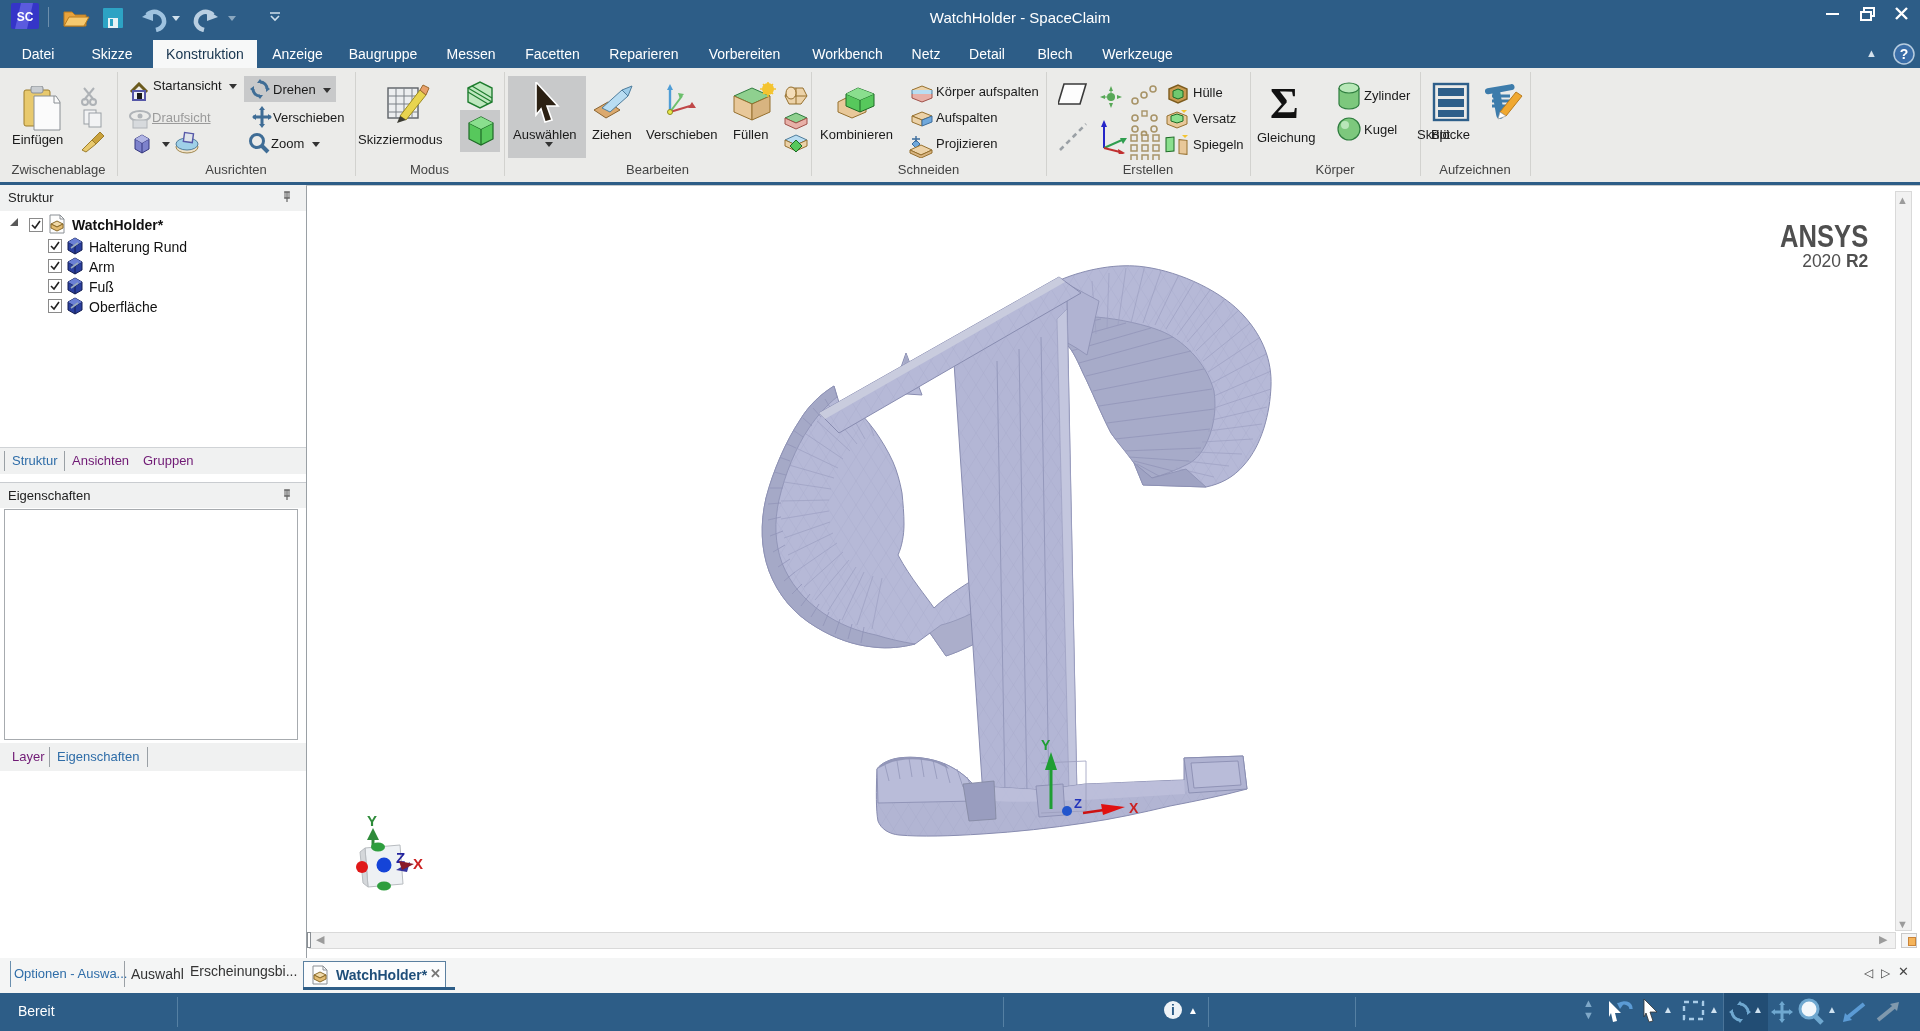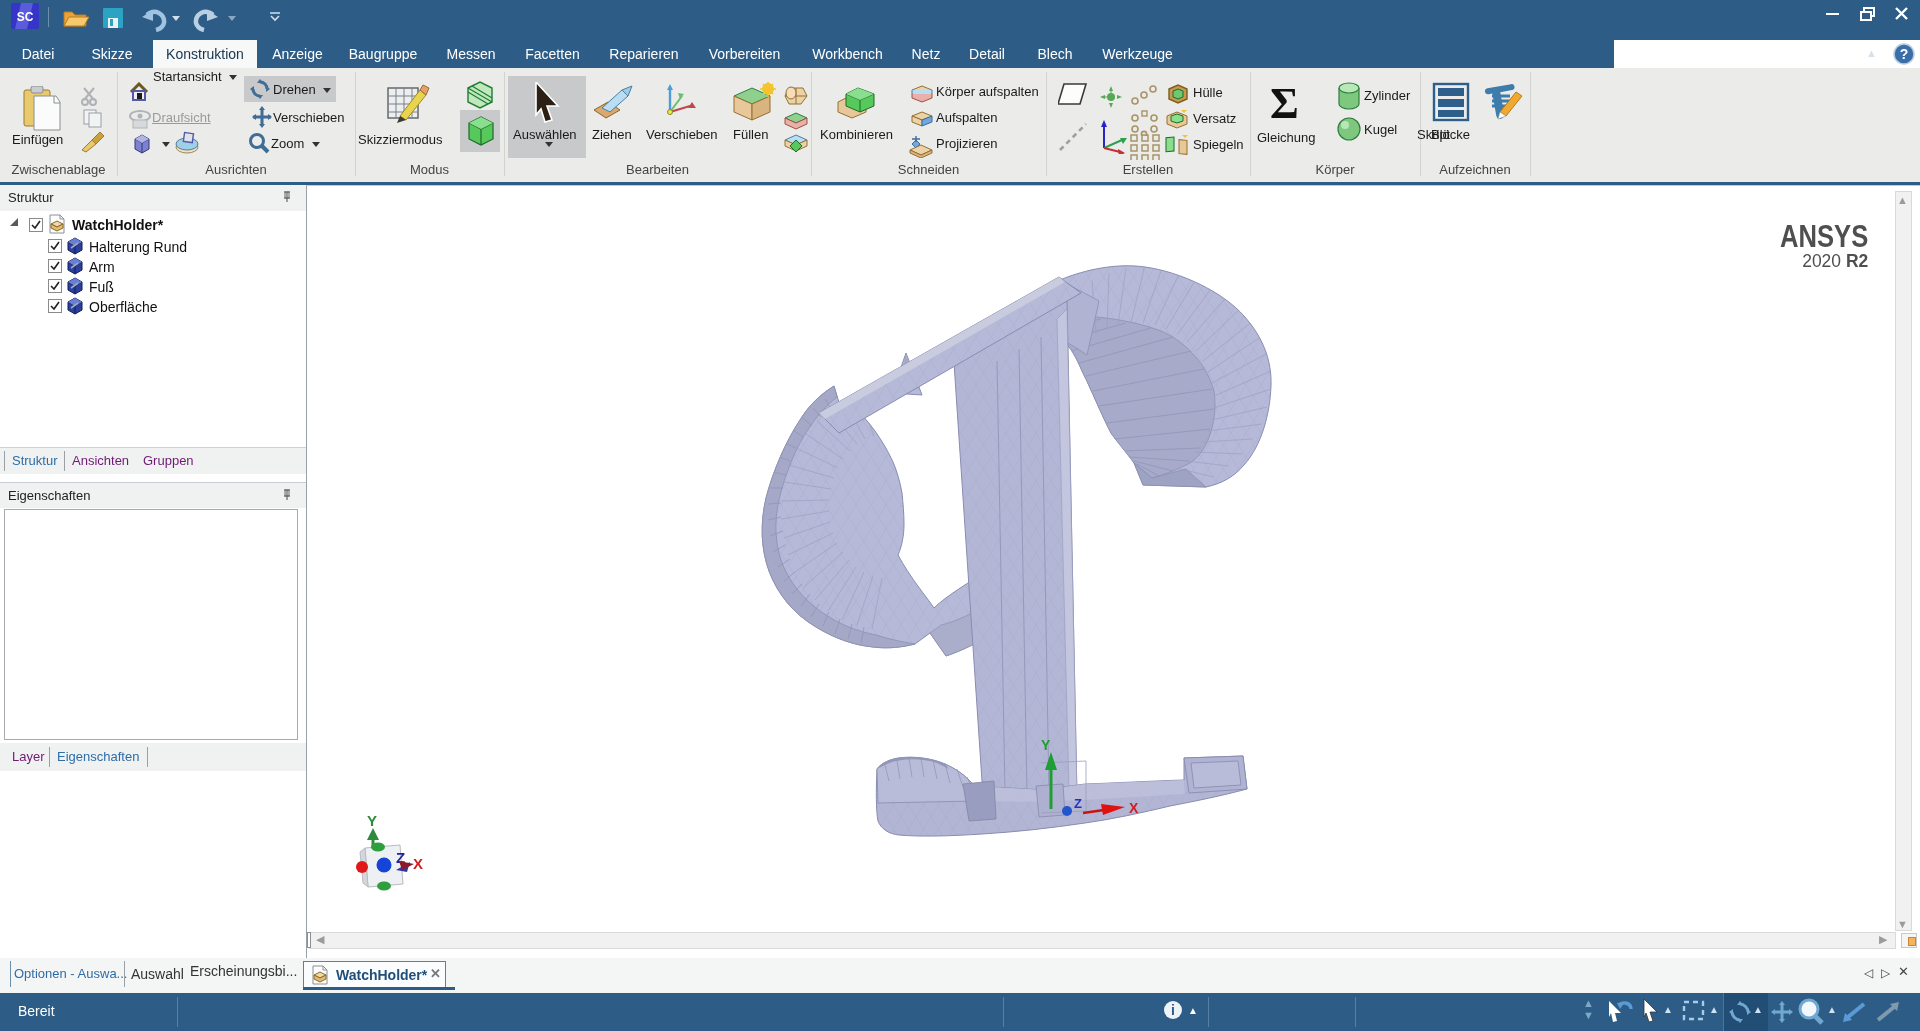--- a/index.html
+++ b/index.html
@@ -5,21 +5,21 @@
 * { margin:0; padding:0; box-sizing:border-box; }
 html,body { width:1920px; height:1031px; overflow:hidden; background:#fff;
   font-family:"Liberation Sans", sans-serif; }
 #app { position:absolute; left:0; top:0; width:1920px; height:1031px; }
 .abs { position:absolute; }
 
 
 #titlebar { position:absolute; left:0; top:0; width:1920px; height:40px; background:#2d5d87; }
 #title-text { position:absolute; left:120px; top:9px; width:1800px; text-align:center; color:#fff; font-size:15px; }
 
-#menubar { position:absolute; left:0; top:40px; width:1614px; height:28px; background:#2d5d87; }
+#menubar { position:absolute; left:0; top:40px; width:1920px; height:28px; background:#2d5d87; }
 .mtab { position:absolute; top:0; height:28px; line-height:28px; color:#fff; font-size:14px; text-align:center; }
 .mtab.active { background:#f7f8f8; color:#17344e; }
 
 #ribbon { position:absolute; left:0; top:68px; width:1920px; height:117px; background:#ebebe9; border-bottom:3px solid #2d5d87; }
 .rsep { position:absolute; top:4px; height:104px; width:1px; background:#d2d2cf; }
 .rlabel { position:absolute; top:94px; height:16px; line-height:16px; font-size:13px; color:#444; text-align:center; }
 .rtxt { position:absolute; font-size:13px; color:#1a1a1a; white-space:nowrap; }
 .rtxt.gray { color:#9a9a9a;text-decoration:underline; }
 .dd { display:inline-block; width:0; height:0; border-left:4px solid transparent; border-right:4px solid transparent; border-top:5px solid #333; vertical-align:middle; margin-left:4px; }
 .hl { background:#c8c9ca; }
@@ -84,20 +84,21 @@
     <div class="abs" style="left:172px;top:16px;width:0;height:0;border-left:4px solid transparent;border-right:4px solid transparent;border-top:5px solid #cfe0ec"></div>
 
     <svg class="abs" style="left:192px;top:6px" width="30" height="26">
       <path d="M21 9 C13 2 3 8 4 17 C5 21 8 23 12 24" stroke="#b9cfe2" stroke-width="4.5" fill="none"></path>
       <polygon points="26,11 15,4 15,15" fill="#b9cfe2"></polygon>
     </svg>
     <div class="abs" style="left:228px;top:16px;width:0;height:0;border-left:4px solid transparent;border-right:4px solid transparent;border-top:5px solid #8aa7bf"></div>
     <svg class="abs" style="left:268px;top:12px" width="14" height="12">
         <path d="M2 1 L12 1 M3 4 L7 8 L11 4" stroke="#cfe0ec" stroke-width="1.6" fill="none"></path>
       </svg>
+    <div id="title-text">WatchHolder - SpaceClaim</div>
 
     <div class="abs" style="left:1826px;top:13px;width:13px;height:2px;background:#fff"></div>
     <svg class="abs" style="left:1860px;top:7px" width="16" height="15">
       <rect x="4" y="1" width="10" height="8" fill="none" stroke="#fff" stroke-width="2"></rect>
       <rect x="1" y="5" width="10" height="8" fill="#2d5d87" stroke="#fff" stroke-width="2"></rect>
     </svg>
     <svg class="abs" style="left:1894px;top:6px" width="16" height="16">
       <path d="M2 2 L13 13 M13 2 L2 13" stroke="#fff" stroke-width="2.4"></path>
     </svg>
   </div>
@@ -162,21 +163,21 @@
     <svg class="abs" style="left:78px;top:62px" width="28" height="24">
       <path d="M4 20 L14 10 L18 14 L8 22 Z" fill="#e8c96d" stroke="#9c7d2c" stroke-width="1"></path>
       <path d="M14 10 L22 2 L26 6 L18 14 Z" fill="#caa23c" stroke="#9c7d2c" stroke-width="1"></path>
     </svg>
 
     <svg class="abs" style="left:129px;top:14px" width="20" height="20">
       <path d="M2 10 L10 2 L18 10" fill="none" stroke="#6b5a1e" stroke-width="3"></path>
       <rect x="4" y="9" width="12" height="9" fill="#eef0f4" stroke="#5658a8" stroke-width="2"></rect>
       <rect x="8" y="11" width="5" height="6" fill="#1a1a1a"></rect>
     </svg>
-    <div class="rtxt" style="left:153px;top:1px">Startansicht <span class="dd"></span></div>
+    <div class="rtxt" style="left:153px;top:10px">Startansicht <span class="dd"></span></div>
     <div class="hl abs" style="left:244px;top:8px;width:92px;height:26px"></div>
     <svg class="abs" style="left:249px;top:10px" width="22" height="22">
       <path d="M11 1 L14 5 L8 5 Z M11 21 L8 17 L14 17 Z M1 11 L5 8 L5 14 Z M21 11 L17 14 L17 8 Z" fill="#3f6d96"></path>
       <path d="M11 4 C15 4 18 7 18 11 M11 18 C7 18 4 15 4 11" stroke="#3f6d96" stroke-width="3" fill="none"></path>
     </svg>
     <div class="rtxt" style="left:273px;top:14px">Drehen <span class="dd"></span></div>
     <svg class="abs" style="left:128px;top:40px" width="24" height="22">
       <ellipse cx="12" cy="8" rx="10" ry="5" fill="none" stroke="#b0b4b8" stroke-width="2"></ellipse>
       <circle cx="12" cy="8" r="2.5" fill="#b0b4b8"></circle>
       <rect x="5" y="12" width="14" height="8" fill="#d7dadd" stroke="#b0b4b8"></rect>

